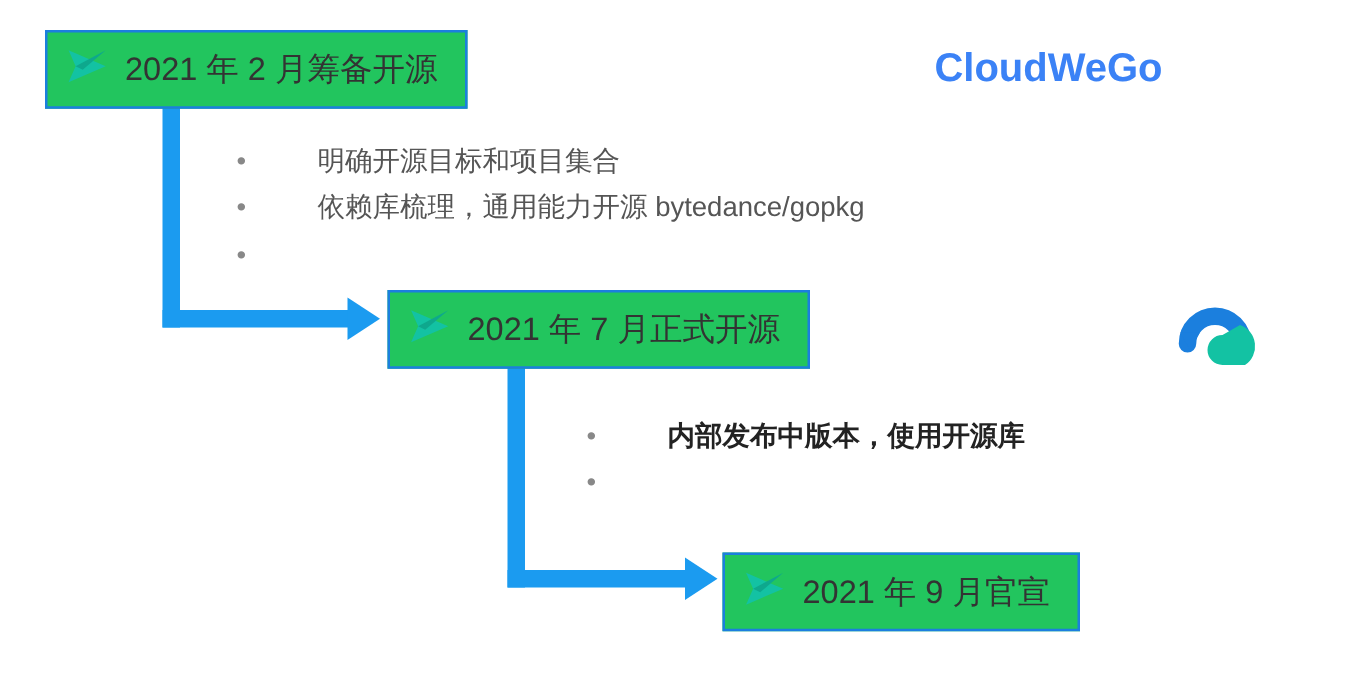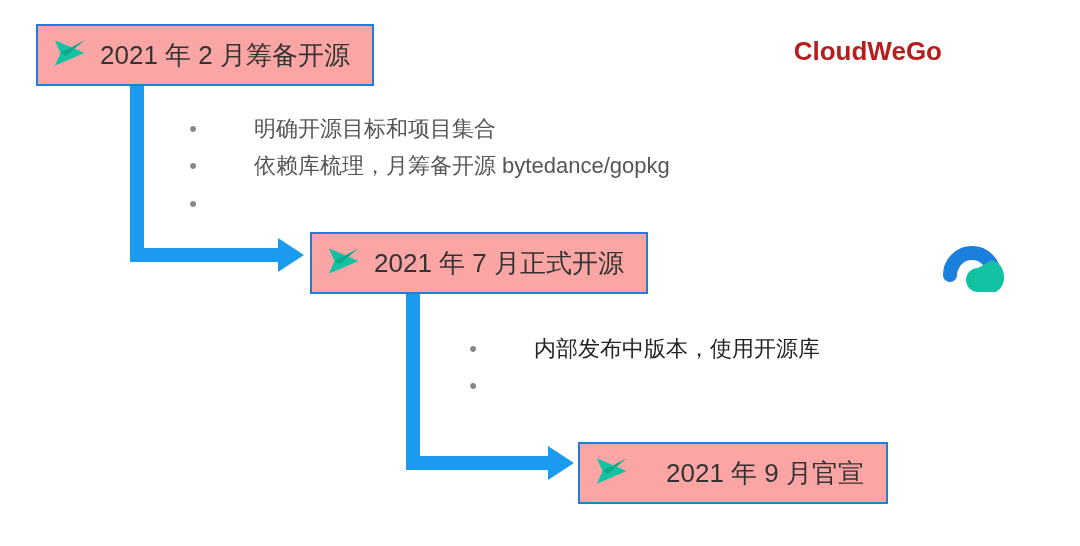--- a/index.html
+++ b/index.html
@@ -7,55 +7,55 @@
       width: 1080px;
       height: 546px;
       position: relative;
       font-family: "Microsoft YaHei", "PingFang SC", sans-serif;
       background: #fff;
       overflow: hidden;
     }
     .brand {
       position: absolute;
       top: 36px;
-      right: 138px;
-      font-size: 26px;
+      right: 150px;
+      font-size: 32px;
       font-weight: 700;
-      color: #b91c1c;
+      color: #3b82f6;
     }
     .logo {
       position: absolute;
       top: 220px;
       right: 60px;
       width: 100px;
       height: 80px;
     }
     .box {
       position: absolute;
       border: 2px solid #1b7fde;
-      background: #fca5a5;
+      background: #22c55e;
       display: flex;
       align-items: center;
       padding: 10px 22px 10px 14px;
     }
     .box .icon { flex-shrink: 0; margin-right: 14px; }
     .box .title { font-size: 26px; color: #333; }
     .box1 { top: 24px; left: 36px; }
     .box2 { top: 232px; left: 310px; justify-content: space-between; }
-    .box3 { top: 442px; left: 578px; gap: 24px; }
+    .box3 { top: 442px; left: 578px; }
     .bullets {
       position: absolute;
       font-size: 22px;
       color: #555;
       line-height: 1.7;
     }
     .bullets .row { display: flex; align-items: flex-start; }
     .bullets .dot { width: 26px; text-align: center; color: #888; }
     .bullets .txt { color: #555; margin-left: 48px; }
-    .bullets .bold .txt { font-weight: 400; color: #222; }
+    .bullets .bold .txt { font-weight: 700; color: #222; }
     .bul1 { top: 110px; left: 180px; }
     .bul2 { top: 330px; left: 460px; }
     
     .conn {
       position: absolute;
       pointer-events: none;
     }
     .vbar {
       position: absolute;
       width: 14px;
@@ -129,21 +129,21 @@
   <span class="title">2021 年 9 月官宣</span>
 </div>
 
 <div class="bullets bul1">
   <div class="row">
       <span class="dot">•</span>
       <span class="txt">明确开源目标和项目集合</span>
     </div>
   <div class="row">
       <span class="dot">•</span>
-      <span class="txt">依赖库梳理，月筹备开源 bytedance/gopkg</span>
+      <span class="txt">依赖库梳理，通用能力开源 bytedance/gopkg</span>
     </div>
   <div class="row">
       <span class="dot">•</span>
     </div>
 </div>
 
 <div class="bullets bul2">
   <div class="row bold">
       <span class="dot">•</span>
       <span class="txt">内部发布中版本，使用开源库</span>

